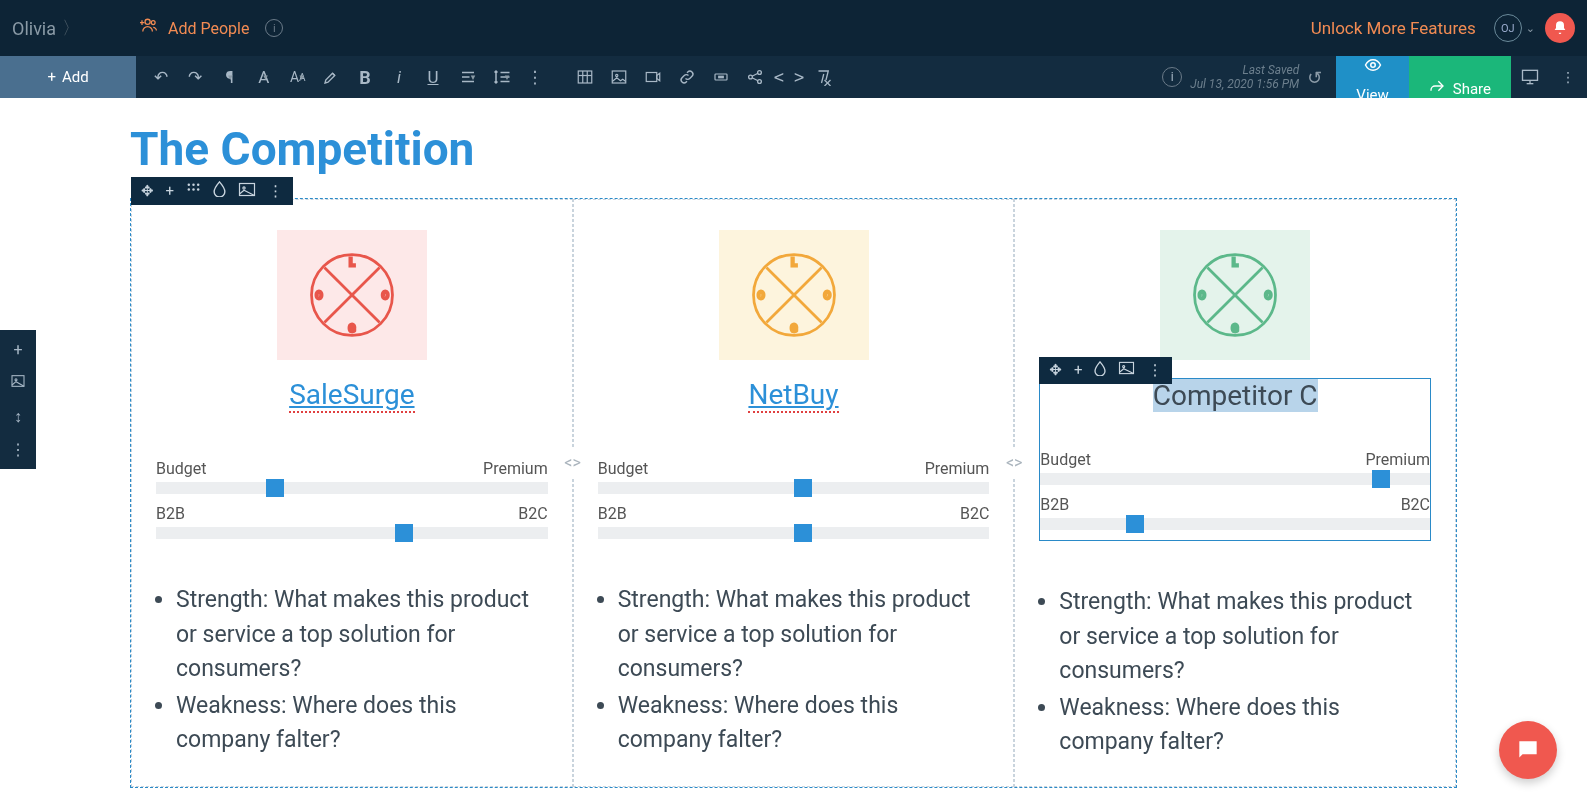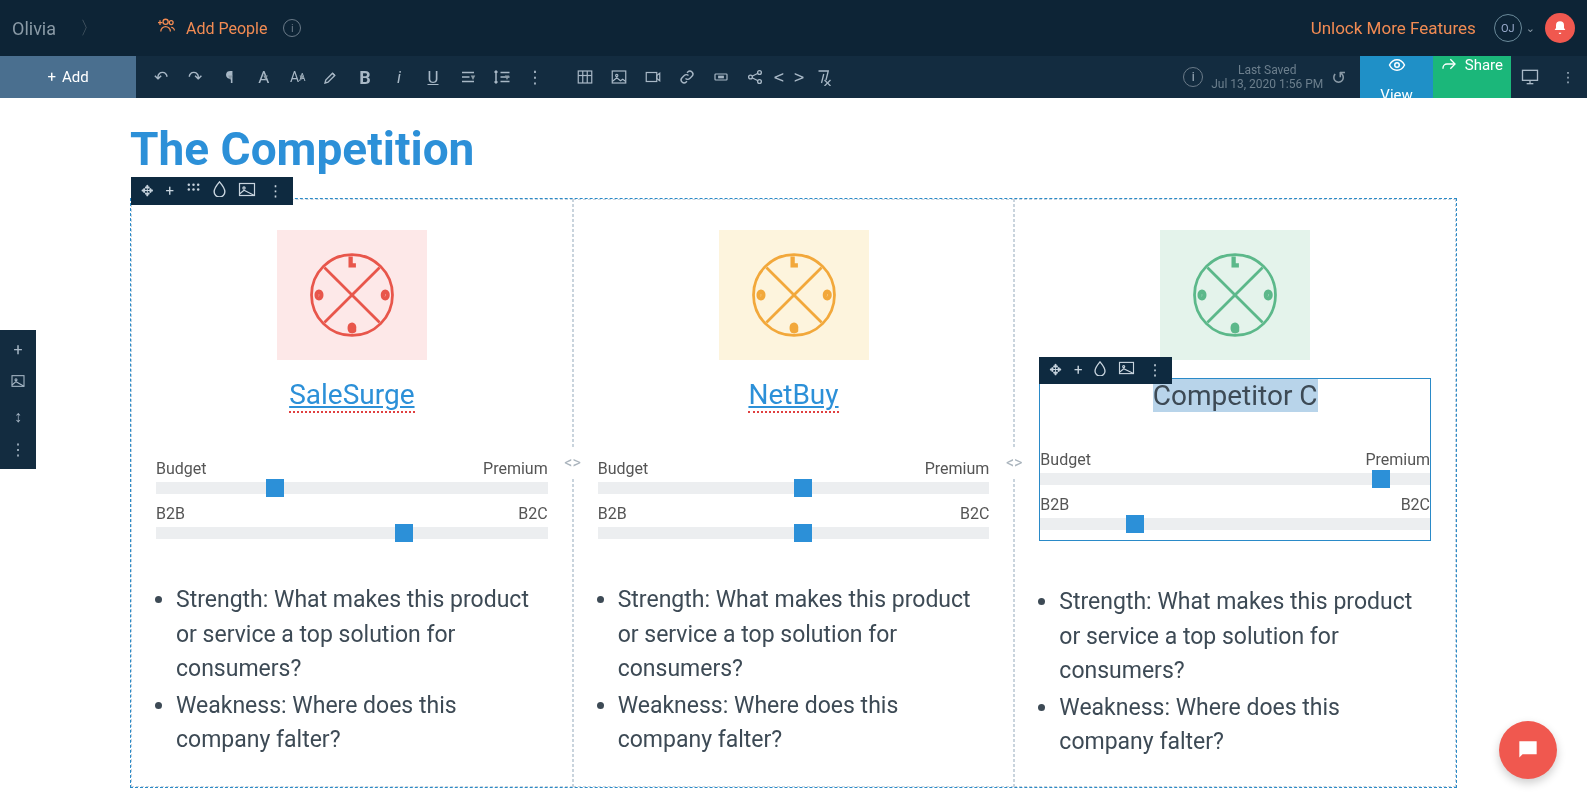--- a/index.html
+++ b/index.html
@@ -1,20 +1,20 @@
 <!DOCTYPE html>
 <html><head>
 <meta charset="utf-8">
 <style>
 * { margin:0; padding:0; box-sizing:border-box; }
 body { font-family:-apple-system,BlinkMacSystemFont,"Segoe UI",Roboto,sans-serif; background:#fff; color:#333; overflow-x:hidden; }
 
 
 .topbar { background:#0d2436; height:56px; display:flex; align-items:center; padding:0 12px; color:#8a9aa6; }
-.breadcrumb { display:flex; align-items:center; gap:24px;justify-content:flex-end; }
+.breadcrumb { display:flex; align-items:center; gap:6px;justify-content:flex-end; }
 .breadcrumb-owner { font-size:18px; color:#8a9aa6; }
 .chev { color:#4a5a66; font-size:18px; }
 .doc-title { font-size:20px; color:#d9e0e6; border-bottom:1px solid #3a4a56; padding-bottom:4px; width:260px; }
 .add-people { margin-left:60px; display:flex; align-items:center; gap:8px; color:#f28b53; font-size:16px; cursor:pointer; }
 .add-people-icon { color:#f28b53; position:relative; top:-1px; }
 .info-dot { width:18px; height:18px; border:1px solid #6a7a88; border-radius:50%; display:inline-flex; align-items:center; justify-content:center; font-size:11px; margin-left:8px; color:#6a7a88;}
 .topbar-spacer { flex:1; }
 .unlock { color:#f28b53; font-size:17px; margin-right:18px; cursor:pointer; }
 .avatar-badge { width:28px; height:28px; border:1.5px solid #6a8a9a; border-radius:50%; display:flex; align-items:center; justify-content:center; color:#9ac; font-size:11px; margin-right:4px; }
 .avatar-chev { color:#8a9aa6; font-size:11px; margin-right:10px;}
@@ -22,23 +22,23 @@
 
 
 .toolbar { background:#132c40; height:42px; display:flex; align-items:stretch; color:#b8c4ce; font-size:14px; }
 .add-btn { background:#4a6f8f; width:136px; display:flex; align-items:center; justify-content:center; gap:6px; color:#fff; font-size:15px; cursor:pointer; }
 .tb-group { display:flex; align-items:center; gap:0; padding:0 8px; }
 .tb-ico { width:34px; height:42px; display:flex; align-items:center; justify-content:center; cursor:pointer; color:#a8b8c6; font-size:17px; }
 .tb-ico svg { width:18px; height:18px; }
 .tb-caret { font-size:9px; margin-left:-6px; color:#8a9aa6;}
 .tb-spacer { flex:1; }
 .lastsaved { display:flex; align-items:center; gap:8px; color:#6c7f8d; font-size:12px; padding-right:14px;}
-.lastsaved .lab { text-align:center; line-height:1.2; }
+.lastsaved .lab { text-align:right; line-height:1.2;font-style:italic; }
 .view-btn { background:#1f90c7; color:#fff; display:flex; align-items:center; padding:0 20px; gap:8px; font-size:15px; cursor:pointer;flex-direction:column; }
-.share-btn { background:#1bb77a; color:#fff; display:flex; align-items:flex-start; padding:0 8px; gap:8px; font-size:15px; cursor:pointer; }
+.share-btn { background:#1bb77a; color:#fff; display:flex; align-items:flex-end; padding:0 20px; gap:8px; font-size:15px; cursor:pointer; }
 .present-ico, .more-ico { width:38px; display:flex; align-items:center; justify-content:center; background:#132c40; color:#a8b8c6; cursor:pointer; }
 
 
 .minisidebar { position:fixed; left:0; top:330px; width:36px; background:#132c40; display:flex; flex-direction:column; align-items:center; padding:10px 0; gap:14px; z-index:20;}
 .minisidebar .mi { color:#a8b8c6; cursor:pointer; font-size:16px; }
 
 
 .doc { margin:24px 130px 0 130px; }
 .h1 { font-size:46px; color:#2c90d8; font-weight:700; margin-bottom:14px; }
 .subtitle { font-size:17px; color:#6a7a84; }

